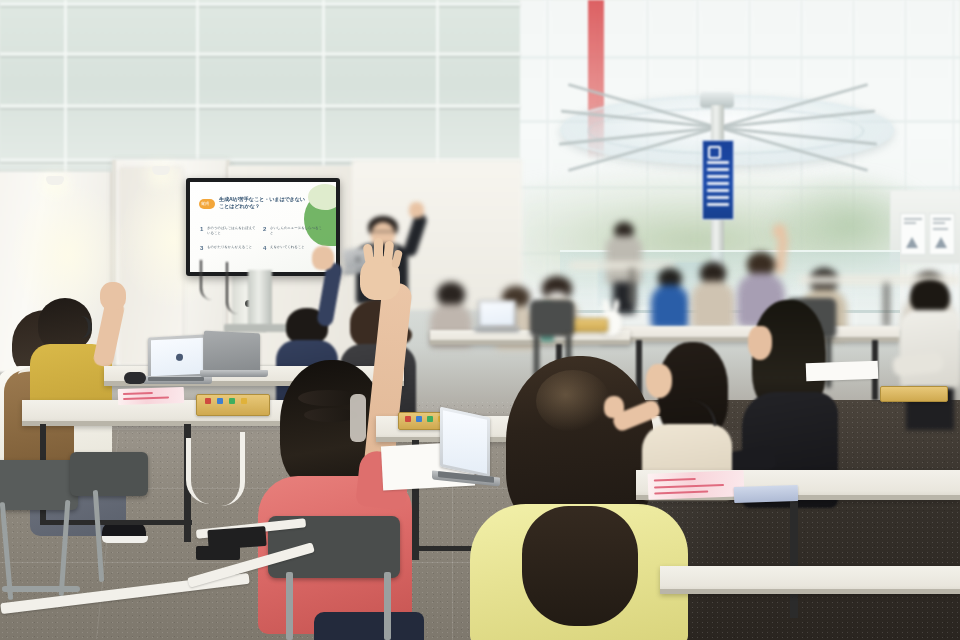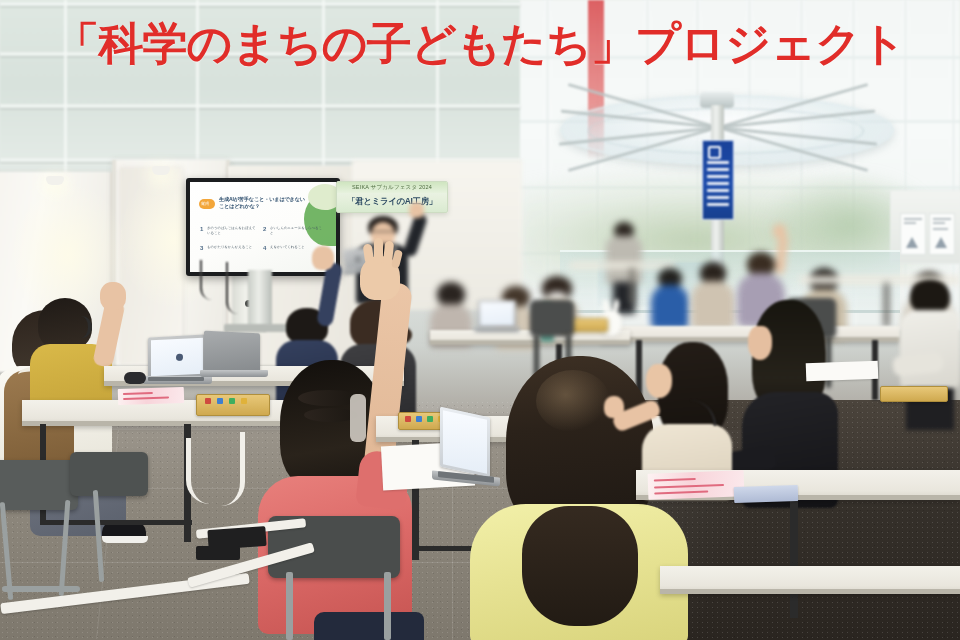--- a/index.html
+++ b/index.html
@@ -337,25 +337,20 @@
       <div class="s-item" style="left:17px;top:63px;">ものがたりをかんがえること</div>
       <div class="s-num" style="left:73px;top:63px;">4</div>
       <div class="s-item" style="left:80px;top:63px;">えをかいてくれること</div>
     </div>
   </div>
   <div class="lay tv-stand blur1"></div>
   <div class="lay tv-foot blur1"></div>
   <div class="lay tv-cable blur1" style="left:200px;top:260px;width:26px;height:40px;"></div>
   <div class="lay tv-cable blur1" style="left:226px;top:262px;width:20px;height:52px;"></div>
 
-  <div class="lay banner soft">
-    <div class="bl"></div>
-    <div class="t1">SEIKA サブカルフェスタ 2024</div>
-    <div class="t2">「君とミライのAI工房」</div>
-  </div>
 
   <div class="lay floor-dark"></div>
   <div class="lay floor-sheen"></div>
   <div class="lay floor-tile"></div>
   <div class="lay" style="left:0;top:430px;width:560px;height:210px;">
     <div class="tileline" style="left:0;top:58px;width:560px;height:1px;"></div>
     <div class="tileline" style="left:0;top:132px;width:560px;height:1px;"></div>
     <div class="tileline" style="left:118px;top:0;width:1px;height:210px;transform:rotate(6deg);transform-origin:top;"></div>
     <div class="tileline" style="left:300px;top:0;width:1px;height:210px;transform:rotate(3deg);transform-origin:top;"></div>
     <div class="tileline" style="left:452px;top:0;width:1px;height:210px;"></div>
@@ -617,15 +612,14 @@
   <div class="lay paper" style="left:806px;top:362px;width:72px;height:18px;transform:rotate(-2deg);"></div>
 
   <div class="lay cable" style="left:0;top:588px;width:250px;height:11px;transform:rotate(-7deg);"></div>
   <div class="lay cable" style="left:186px;top:560px;width:130px;height:10px;transform:rotate(-16deg);"></div>
   <div class="lay cable" style="left:196px;top:524px;width:110px;height:9px;transform:rotate(-6deg);"></div>
   <div class="lay powerstrip" style="left:208px;top:528px;width:58px;height:20px;transform:rotate(-4deg);"></div>
   <div class="lay powerstrip" style="left:196px;top:546px;width:44px;height:14px;"></div>
   <div class="lay" style="left:186px;top:438px;width:30px;height:66px;border-left:5px solid #f0eee8;border-radius:0 0 0 24px;"></div>
   <div class="lay" style="left:214px;top:432px;width:26px;height:74px;border-right:5px solid #f2f0ea;border-radius:0 0 24px 0;"></div>
 
-  <div class="lay" id="title">「科学のまちの子どもたち」プロジェクト</div>
 
 </div>
 
 </body></html>

